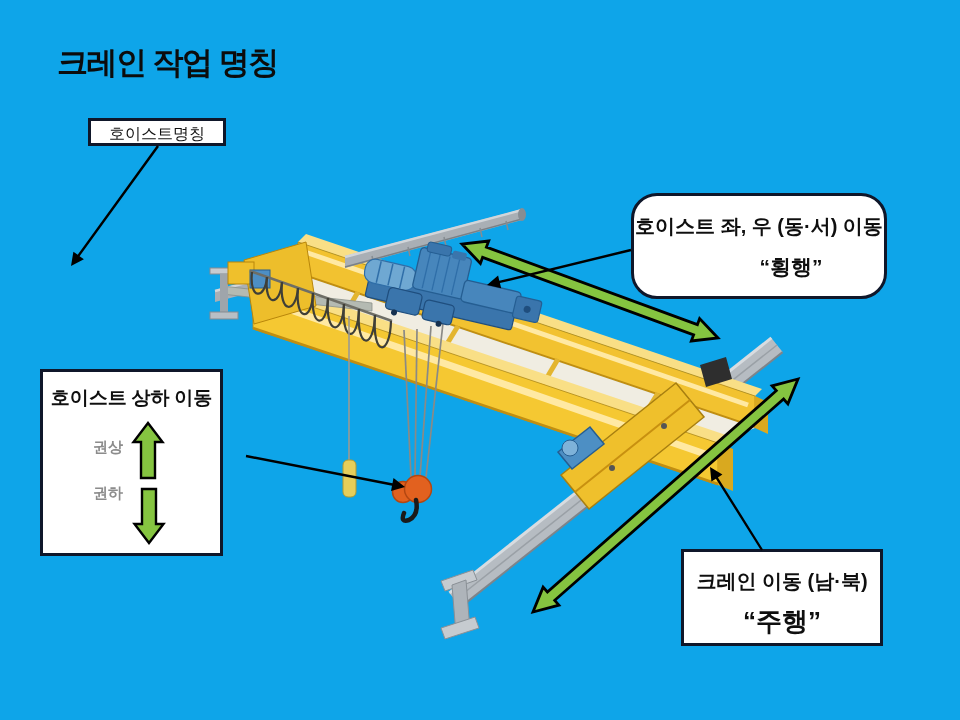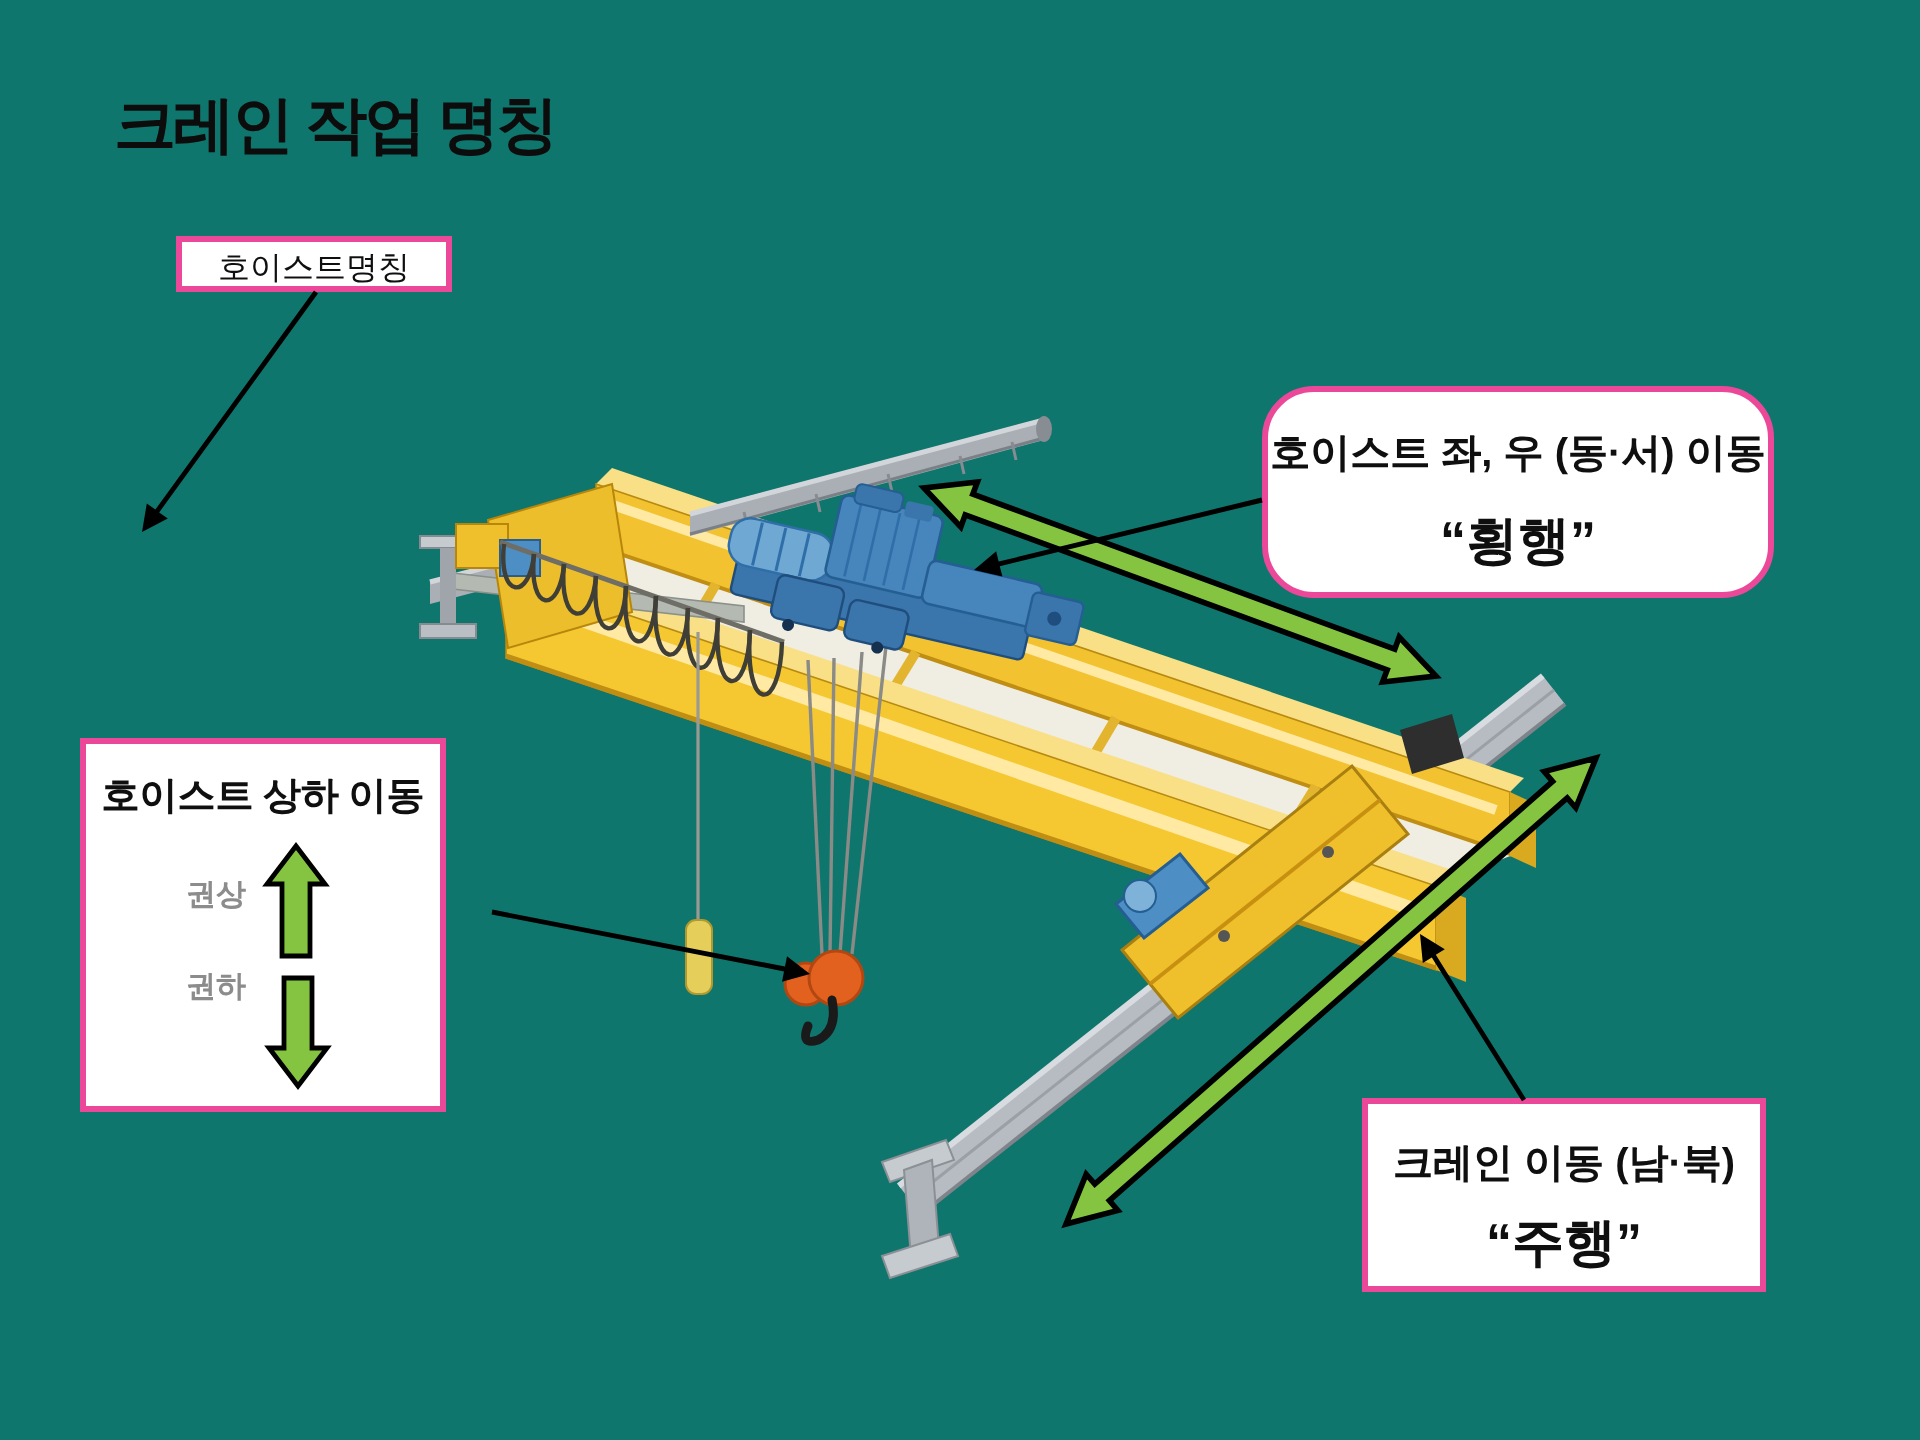--- a/index.html
+++ b/index.html
@@ -1,28 +1,28 @@
 <!DOCTYPE html>
 <html><head>
 <meta charset="utf-8">
 <style>
   html,body{margin:0;padding:0;background:#fff;}
-  #slide{position:relative;width:960px;height:720px;background:#0f766e;overflow:hidden;
+  #slide{position:relative;width:960px;height:720px;background:#0ea5e9;overflow:hidden;
          font-family:"Liberation Sans","DejaVu Sans",sans-serif;color:#111;}
   #crane-svg,#arrow-svg{position:absolute;left:0;top:0;}
   #arrow-svg{pointer-events:none;}
   .page-title{position:absolute;left:57px;top:42px;font-size:31px;font-weight:700;
               letter-spacing:-1.5px;color:#0c0c0c;}
-  .lbox{position:absolute;background:#ffffff;border:3px solid #ec4899;box-sizing:border-box;}
+  .lbox{position:absolute;background:#ffffff;border:3px solid #0f172a;box-sizing:border-box;}
   .lbox .ln{position:absolute;width:100%;text-align:center;font-weight:700;color:#0f0f0f;}
   #box-hoist-name{left:88px;top:118px;width:138px;height:28px;}
   #box-hoist-name .ln{top:3px;font-size:16px;font-weight:400;}
   #box-traverse{left:631px;top:193px;width:256px;height:106px;border-radius:26px;}
   #box-traverse .ln1{top:17px;font-size:20px;}
-  #box-traverse .ln2{top:57px;font-size:26px;}
+  #box-traverse .ln2{top:57px;font-size:21px;margin-left:32px;}
   #box-updown{left:40px;top:369px;width:183px;height:187px;font-family:Liberation Serif, serif;}
   #box-updown .ln1{top:13px;font-size:19px;}
   #box-updown .sub{position:absolute;font-size:15px;font-weight:700;color:#8c8c8c;left:50px;width:44px;}
   #box-updown .up-lbl{top:66px;}
   #box-updown .dn-lbl{top:112px;}
   #box-travel{left:662px;top:549px;width:202px;height:97px;margin-left:19px;}
   #box-travel .ln1{top:16px;font-size:20px;}
   #box-travel .ln2{top:52px;font-size:26px;}
 </style>
 </head>

